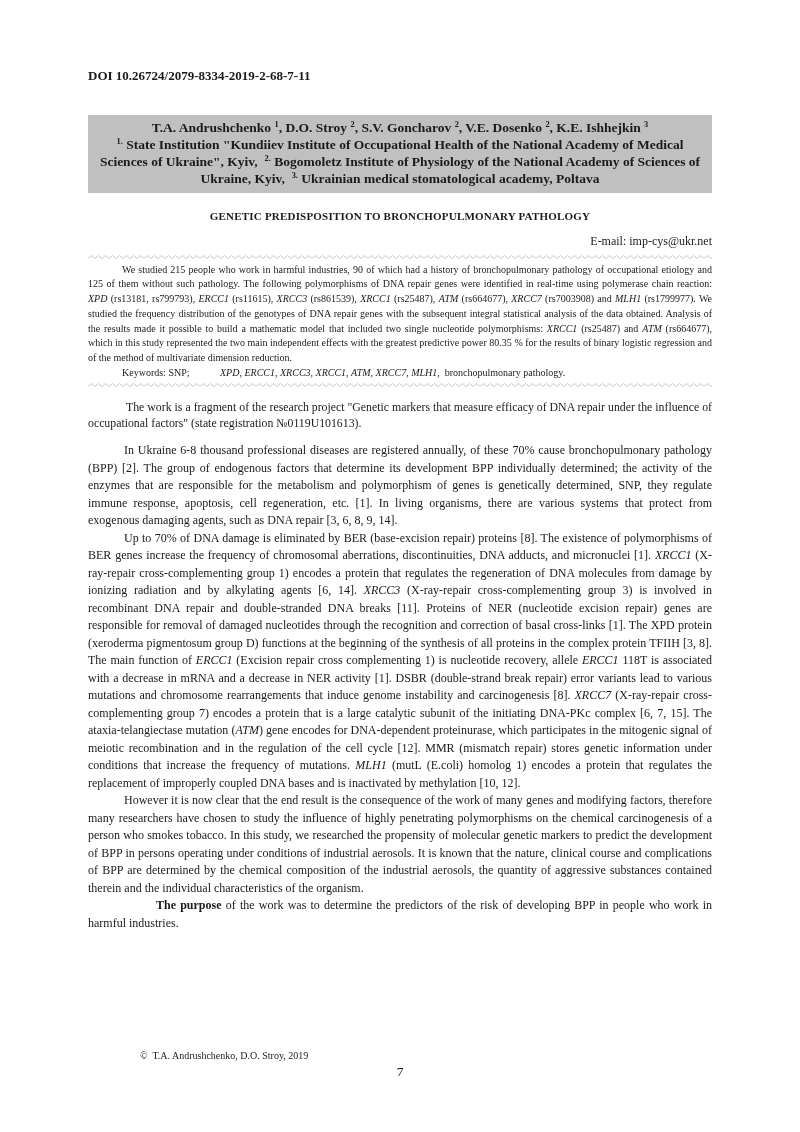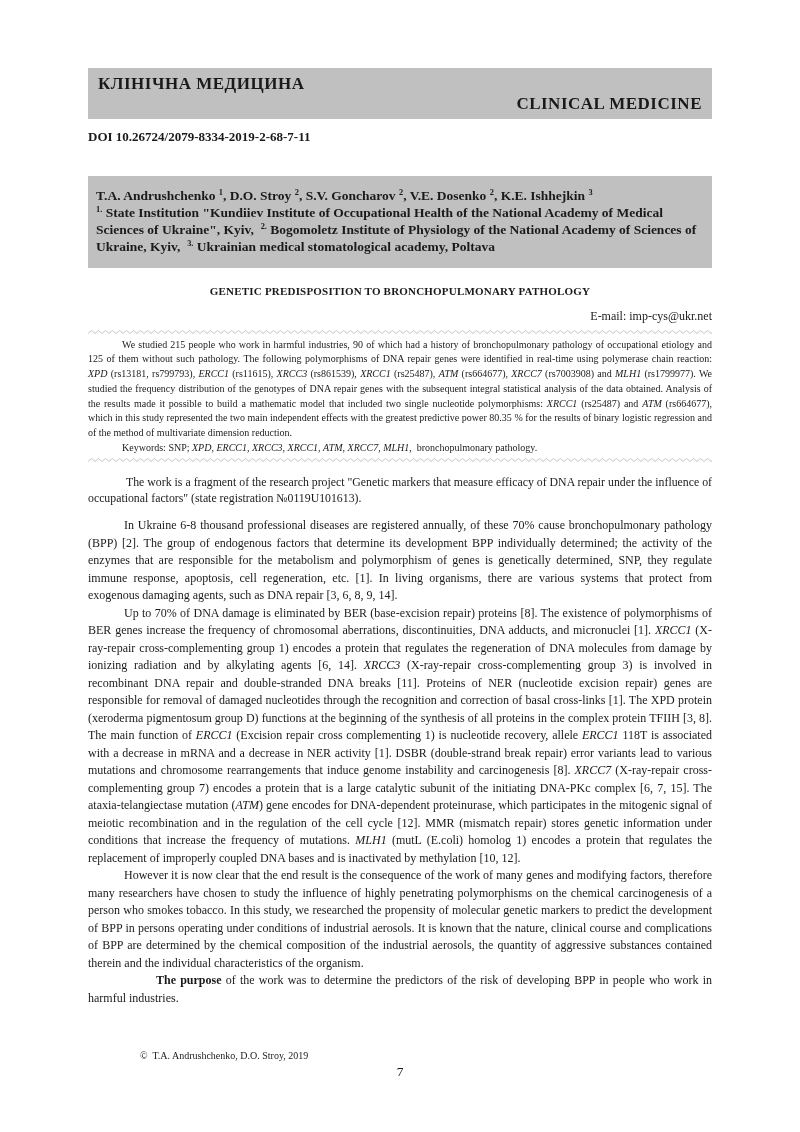--- a/index.html
+++ b/index.html
@@ -6,22 +6,22 @@
   html,body { width:800px; height:1132px; background:#ffffff; overflow:hidden; }
   body { font-family:"Liberation Serif","DejaVu Serif",serif; color:#1a1a1a; }
   .page { width:800px; height:1132px; padding:68px 88px 0 88px; position:relative; }
 
   .banner { background:#c0c0c0; padding:6px 10px 5px 10px; margin-bottom:10px; }
   .banner .uk { font-size:17px; font-weight:bold; letter-spacing:0.5px; text-align:left; }
   .banner .en { font-size:17px; font-weight:bold; letter-spacing:0.5px; text-align:right; }
 
   .doiudc { font-weight:bold; font-size:13px; line-height:1.25; margin-bottom:31px; }
 
-  .authors-block { background:#c0c0c0; text-align:left; font-weight:bold;
-                   font-size:13.5px; line-height:1.25; padding:12px 8px; }
+  .authors-block { background:#c0c0c0; text-align:center; font-weight:bold;
+                   font-size:13.5px; line-height:1.25; padding:5px 8px; }
 
   .article-title { text-align:center; font-weight:bold; font-size:11px;
                    margin-top:17px; letter-spacing:0.2px; }
 
   .email { text-align:right; font-size:12px; margin-top:12px; margin-bottom:5px; }
 
   .zigzag { display:block; width:100%; height:6px; }
 
   .abstract { font-size:10px; line-height:14.7px; text-align:justify; margin:3px 0 2px 0; }
   .abstract p { text-indent:34px; }
@@ -35,24 +35,20 @@
 
   .footer { position:absolute; left:88px; right:88px; top:1050px; }
   .copyright { font-size:10px; margin-left:52px; }
   .pagenum { text-align:center; font-size:13.5px; margin-top:3px; }
 </style>
 </head>
 <body>
 
 <div class="page">
 
-  <div class="banner">
-    <div class="uk">КЛІНІЧНА МЕДИЦИНА</div>
-    <div class="en">CLINICAL MEDICINE</div>
-  </div>
 
   <div class="doiudc">
     <div>DOI 10.26724/2079-8334-2019-2-68-7-11</div>
   </div>
 
   <div class="authors-block">
     <div><span>T.A. Andrushchenko </span><sup>1</sup><span>, D.O. Stroy </span><sup>2</sup><span>, S.V. Goncharov </span><sup>2</sup><span>, V.E. Dosenko </span><sup>2</sup><span>, K.E. Ishhejkin </span><sup>3</sup></div>
     <div><sup>1.</sup><span> State Institution "Kundiiev Institute of Occupational Health of the National Academy of Medical Sciences of Ukraine", Kyiv, &nbsp;</span><sup>2.</sup><span> Bogomoletz Institute of Physiology of the National Academy of Sciences of Ukraine, Kyiv, &nbsp;</span><sup>3.</sup><span> Ukrainian medical stomatological academy, Poltava</span></div>
   </div>
 
@@ -64,21 +60,21 @@
     <defs>
         <pattern id="zz1" width="7" height="6" patternUnits="userSpaceOnUse">
       <path d="M0,4.5 L3.5,1.5 L7,4.5" fill="none" stroke="#c6c6c6" stroke-width="1"></path>
     </pattern>
       </defs>
     <rect width="624" height="6" fill="url(#zz1)"></rect>
   </svg>
 
   <div class="abstract">
     <p><span>We studied 215 people who work in harmful industries, 90 of which had a history of bronchopulmonary pathology of occupational etiology and 125 of them without such pathology. The following polymorphisms of DNA repair genes were identified in real-time using polymerase chain reaction: </span><span style="font-style: italic;">XPD</span><span> (rs13181, rs799793), </span><span style="font-style: italic;">ERCC1</span><span> (rs11615), </span><span style="font-style: italic;">XRCC3</span><span> (rs861539), </span><span style="font-style: italic;">XRCC1</span><span> (rs25487), </span><span style="font-style: italic;">ATM</span><span> (rs664677), </span><span style="font-style: italic;">XRCC7</span><span> (rs7003908) and </span><span style="font-style: italic;">MLH1</span><span> (rs1799977). We studied the frequency distribution of the genotypes of DNA repair genes with the subsequent integral statistical analysis of the data obtained. Analysis of the results made it possible to build a mathematic model that included two single nucleotide polymorphisms: </span><span style="font-style: italic;">XRCC1</span><span> (rs25487) and </span><span style="font-style: italic;">ATM</span><span> (rs664677), which in this study represented the two main independent effects with the greatest predictive power 80.35 % for the results of binary logistic regression and of the method of multivariate dimension reduction.</span></p>
-    <p><span style="font-weight: normal;">Keywords</span><span>: SNP; </span><span style="font-style: italic;">XPD, ERCC1, XRCC3, XRCC1, ATM, XRCC7, MLH1</span><span>, &nbsp;bronchopulmonary pathology.</span></p>
+    <p><span style="font-weight: normal;">Keywords</span><span>: SNP; </span><span style="font-style: italic; margin-left: 28px;">XPD, ERCC1, XRCC3, XRCC1, ATM, XRCC7, MLH1</span><span>, &nbsp;bronchopulmonary pathology.</span></p>
   </div>
 
   <svg class="zigzag" viewBox="0 0 624 6" preserveAspectRatio="none" xmlns="http://www.w3.org/2000/svg">
     <defs>
         <pattern id="zz2" width="7" height="6" patternUnits="userSpaceOnUse">
       <path d="M0,4.5 L3.5,1.5 L7,4.5" fill="none" stroke="#c6c6c6" stroke-width="1"></path>
     </pattern>
       </defs>
     <rect width="624" height="6" fill="url(#zz2)"></rect>
   </svg>

